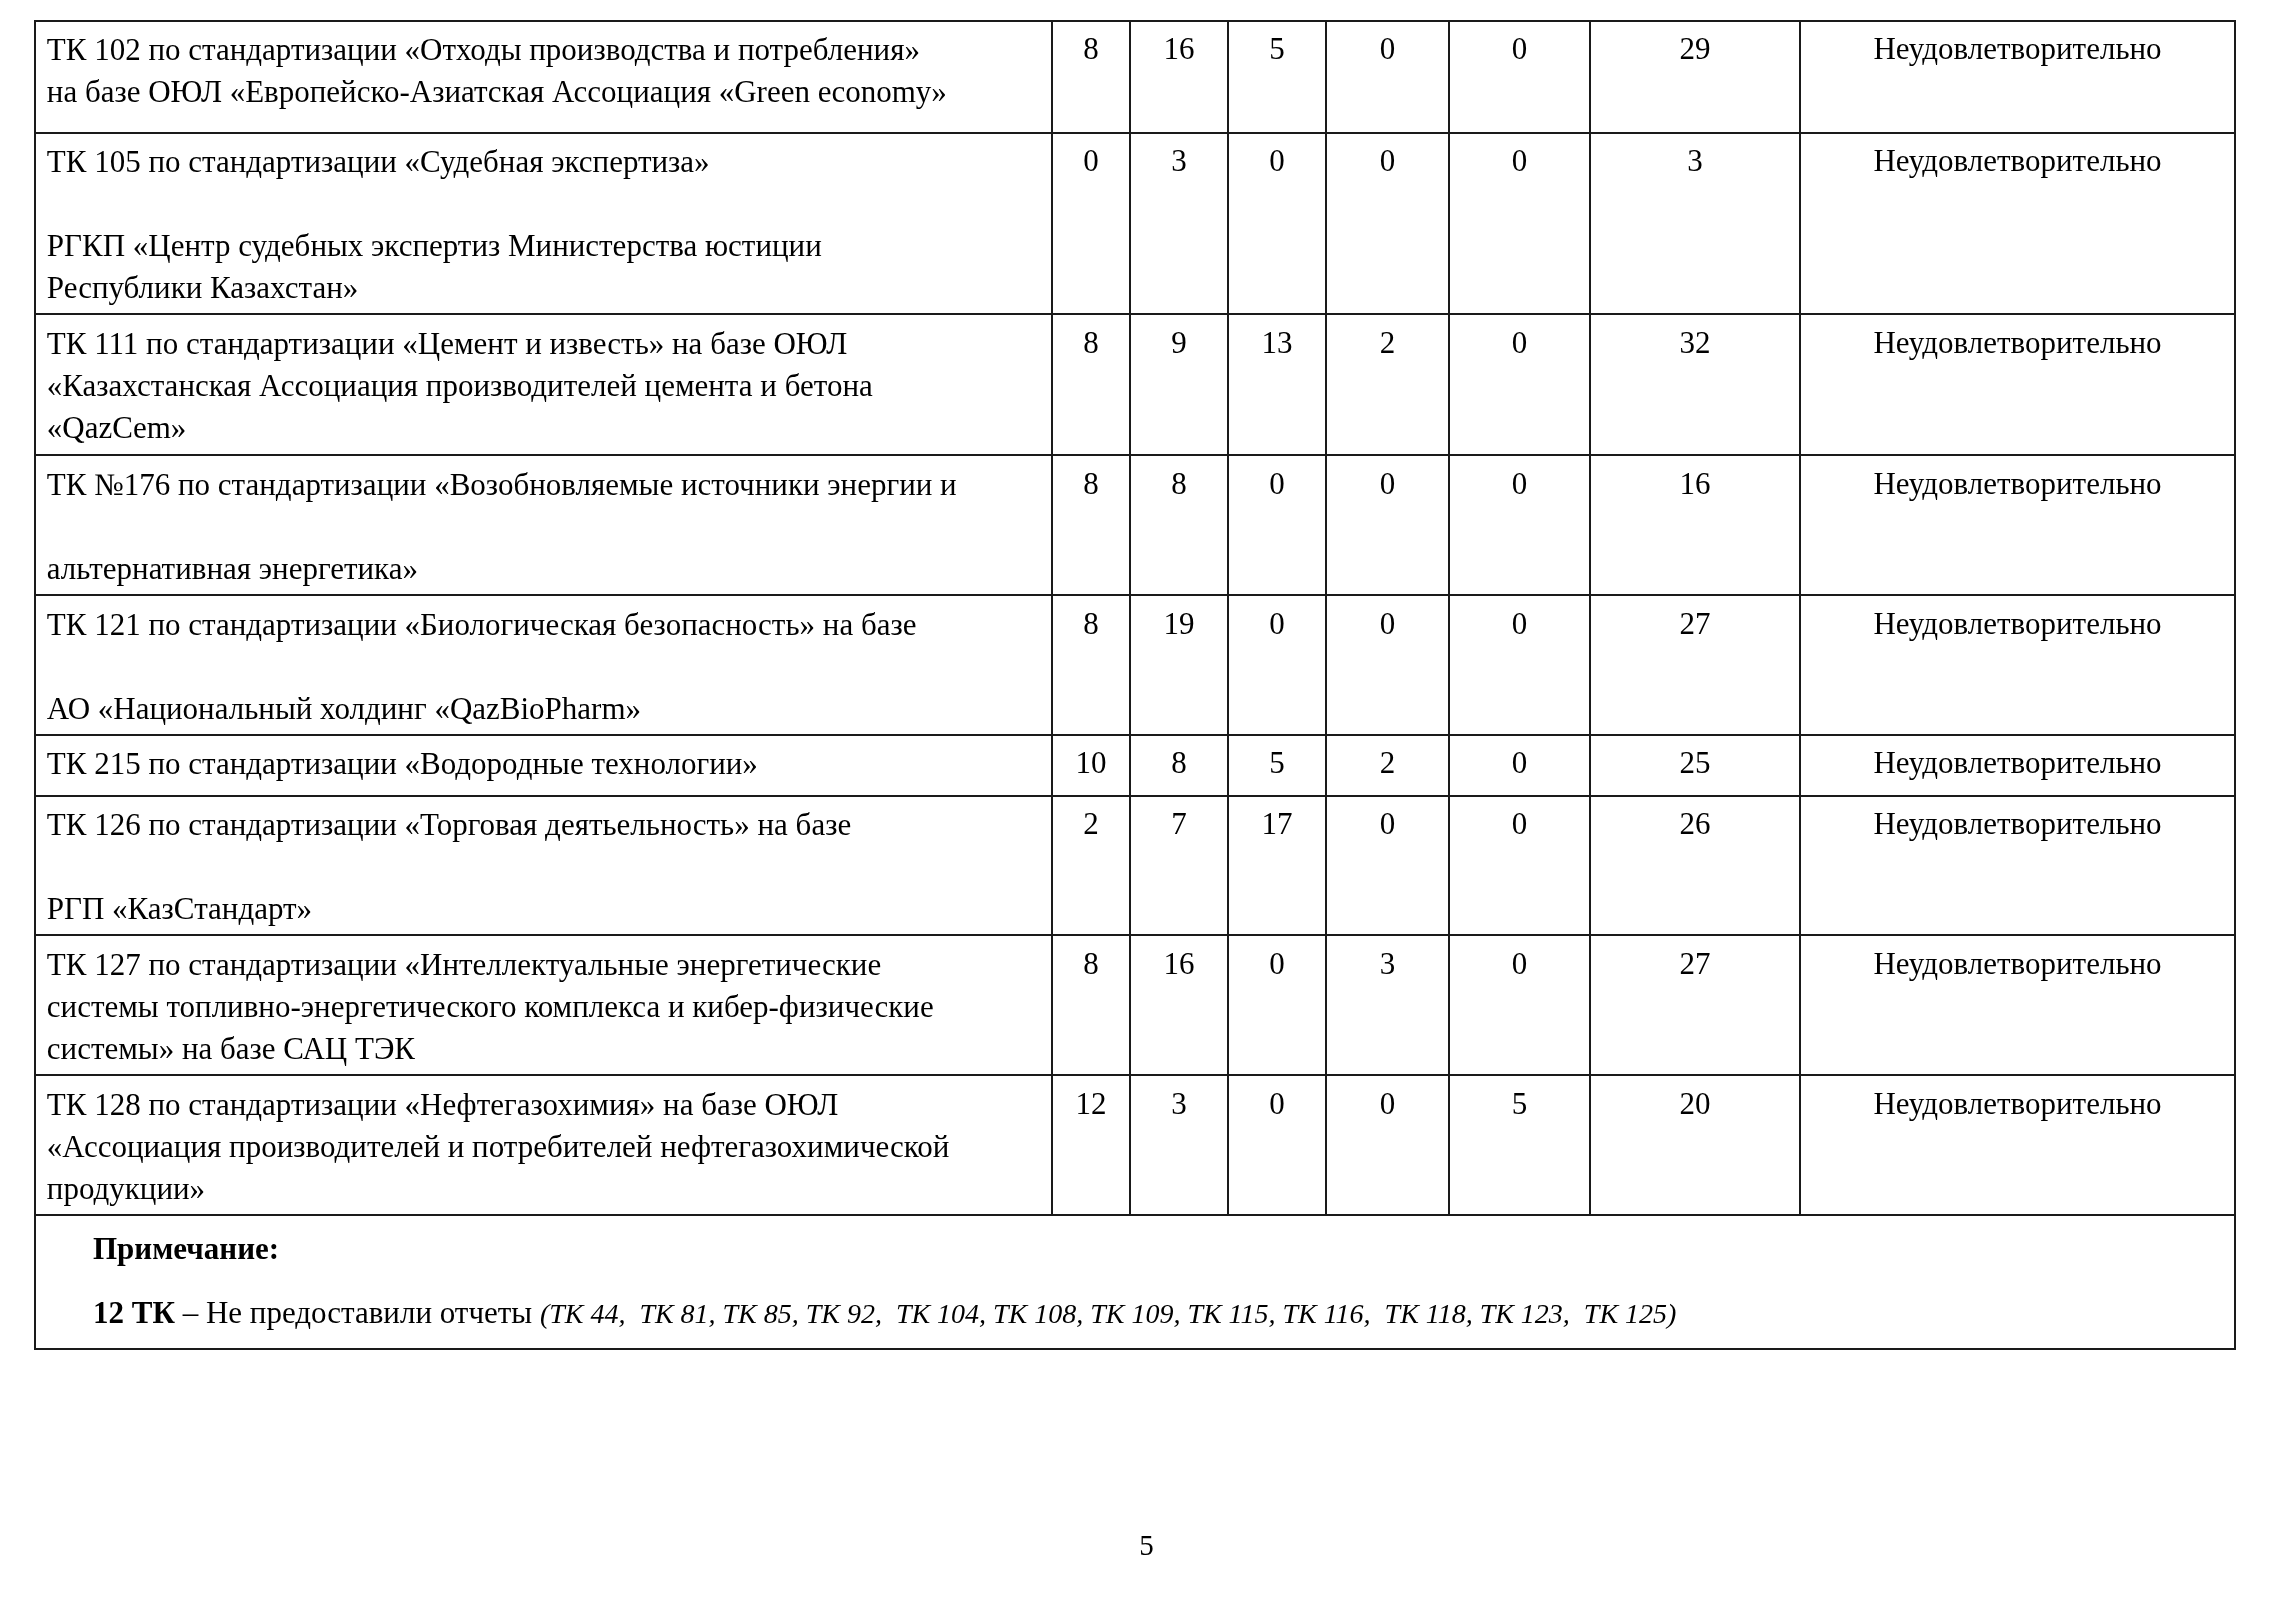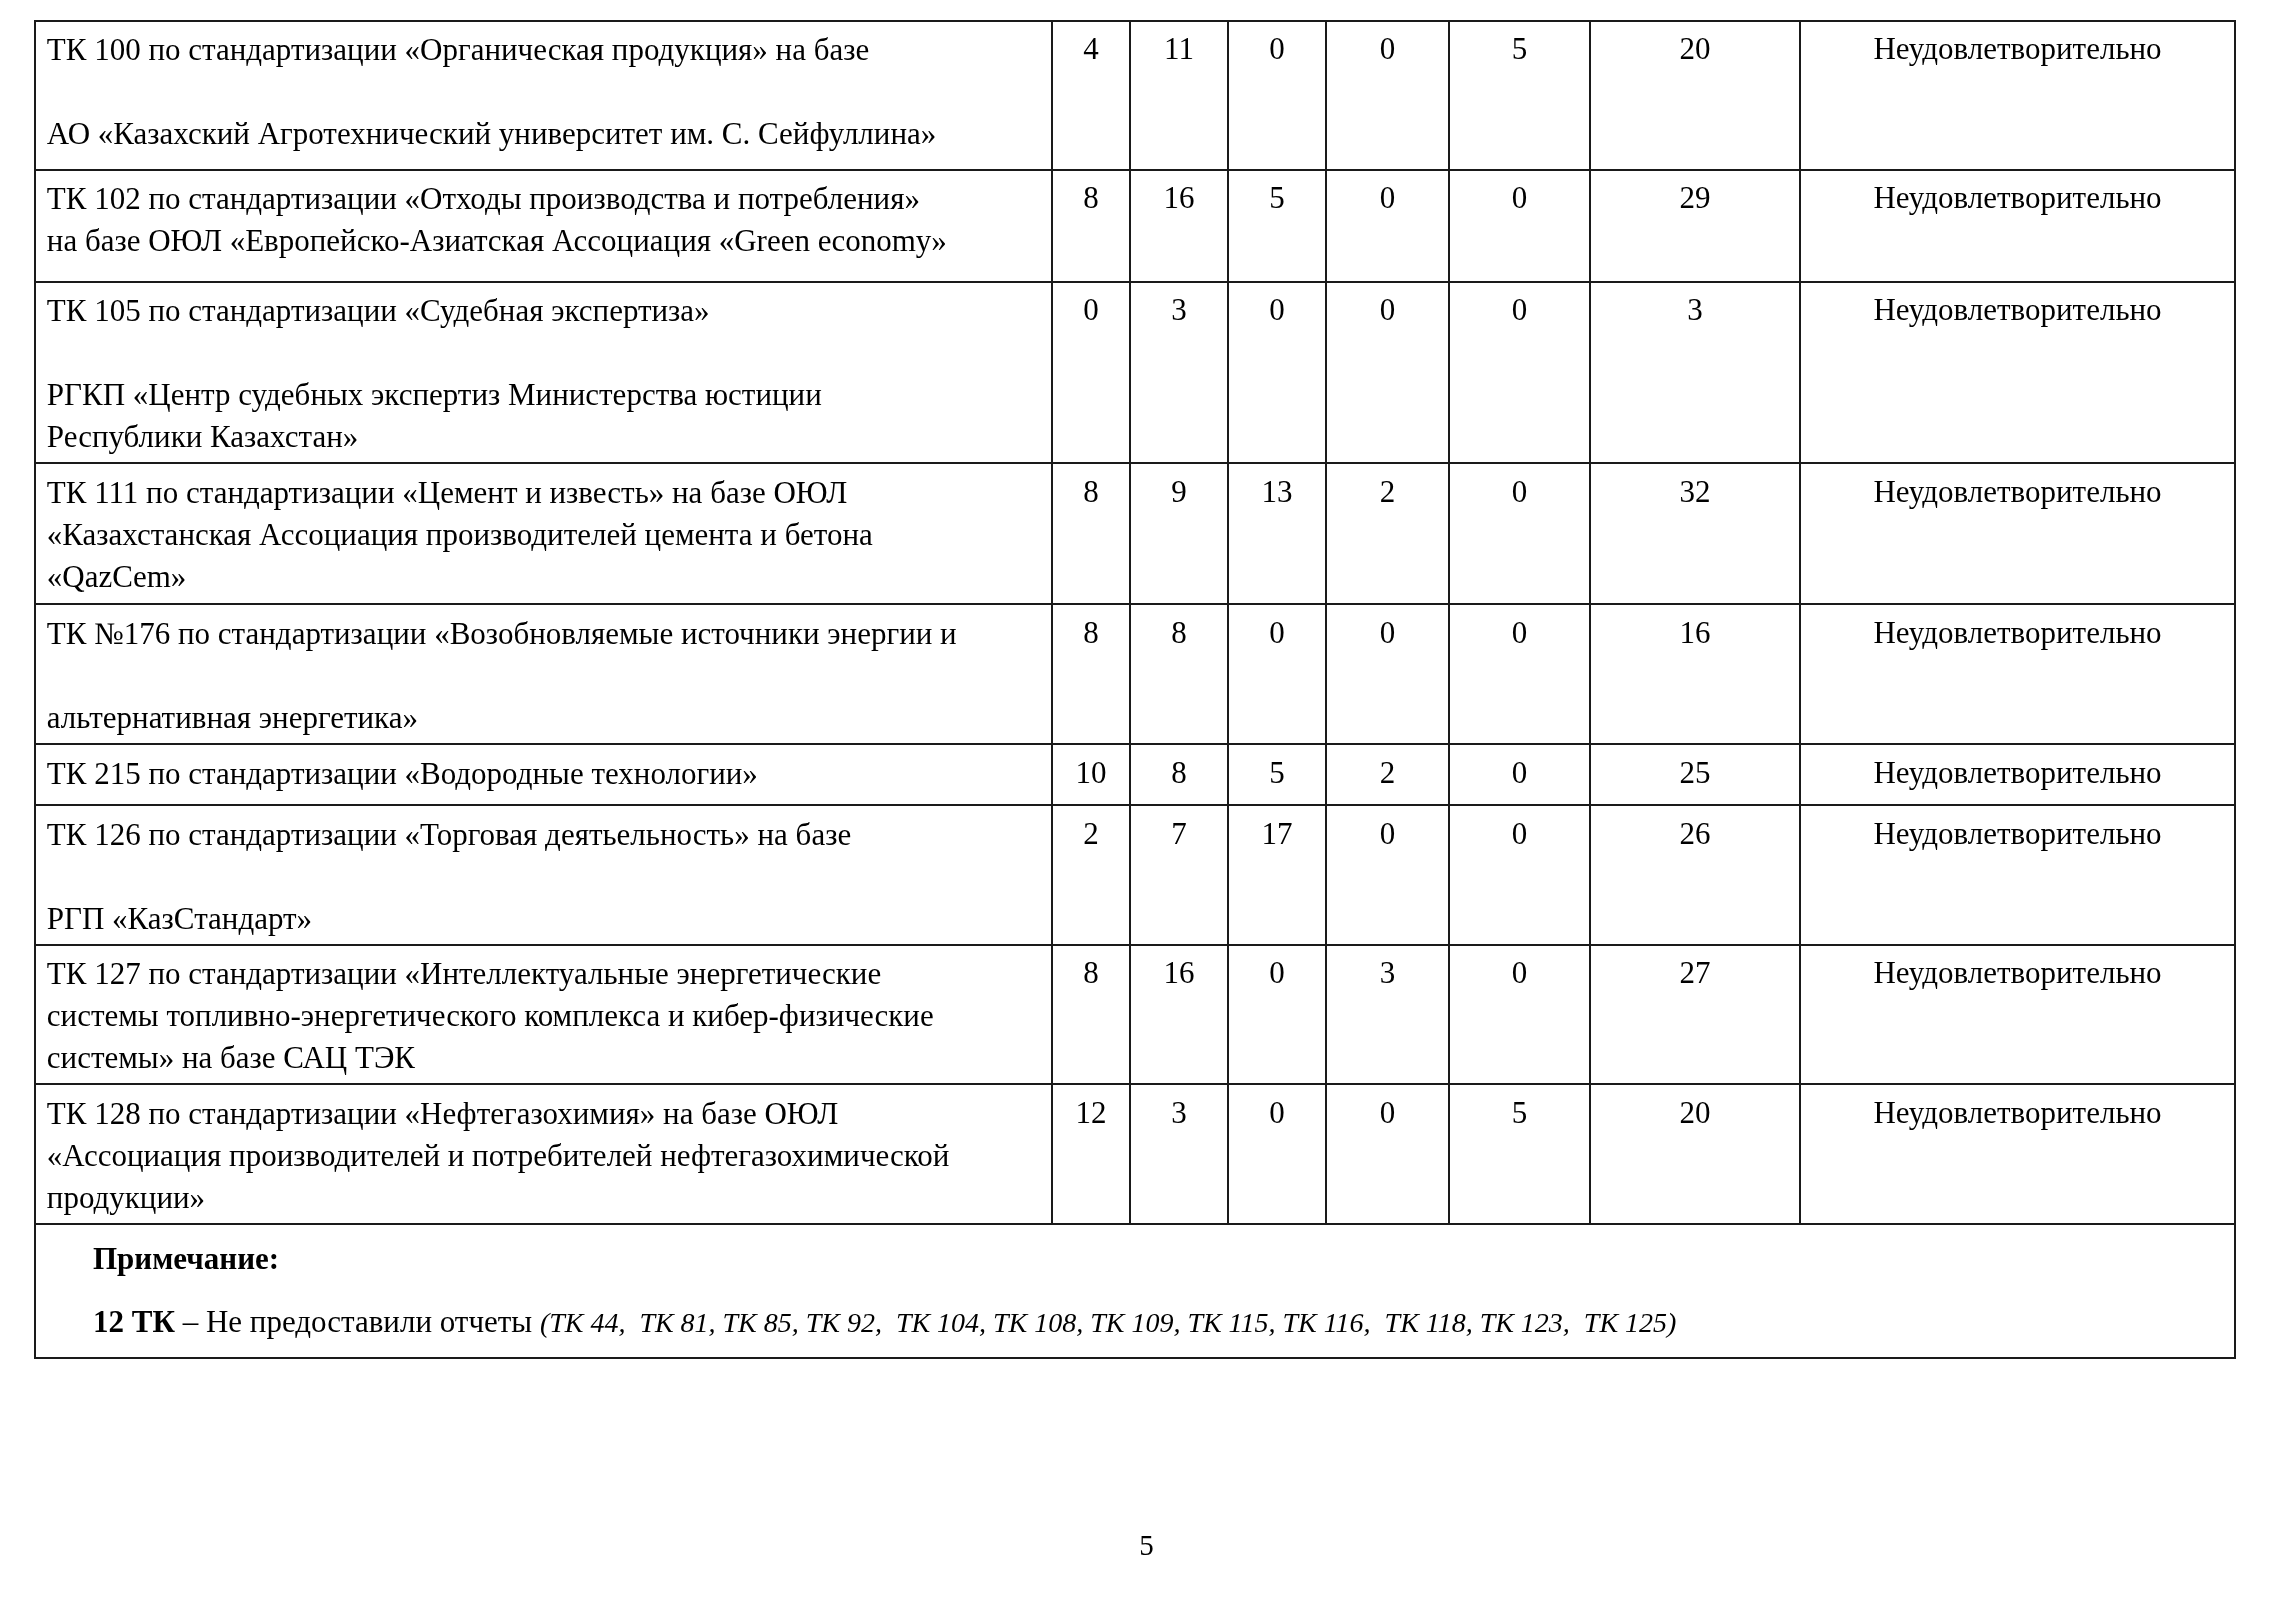--- a/index.html
+++ b/index.html
@@ -90,32 +90,20 @@
       <col style="width:1017px">
       <col style="width:78px">
       <col style="width:98px">
       <col style="width:98px">
       <col style="width:123px">
       <col style="width:141px">
       <col style="width:210px">
       <col style="width:435px">
     </colgroup>
     <tbody>
-      <tr style="height:149px">
-        <td class="desc">ТК 100 по стандартизации «Органическая продукция» на базе
-
-АО «Казахский Агротехнический университет им. С. Сейфуллина»</td>
-        <td class="num">4</td>
-        <td class="num">11</td>
-        <td class="num">0</td>
-        <td class="num">0</td>
-        <td class="num">5</td>
-        <td class="num">20</td>
-        <td class="eval">Неудовлетворительно</td>
-      </tr>
       <tr style="height:112px">
         <td class="desc">ТК 102 по стандартизации «Отходы производства и потребления»
 на базе ОЮЛ «Европейско-Азиатская Ассоциация «Green economy»</td>
         <td class="num">8</td>
         <td class="num">16</td>
         <td class="num">5</td>
         <td class="num">0</td>
         <td class="num">0</td>
         <td class="num">29</td>
         <td class="eval">Неудовлетворительно</td>
@@ -148,20 +136,32 @@
       <tr style="height:129px">
         <td class="desc">ТК №176 по стандартизации «Возобновляемые источники энергии и
 
 альтернативная энергетика»</td>
         <td class="num">8</td>
         <td class="num">8</td>
         <td class="num">0</td>
         <td class="num">0</td>
         <td class="num">0</td>
         <td class="num">16</td>
+        <td class="eval">Неудовлетворительно</td>
+      </tr>
+      <tr style="height:127px">
+        <td class="desc">ТК 121 по стандартизации «Биологическая безопасность» на базе
+
+АО «Национальный холдинг «QazBioPharm»</td>
+        <td class="num">8</td>
+        <td class="num">19</td>
+        <td class="num">0</td>
+        <td class="num">0</td>
+        <td class="num">0</td>
+        <td class="num">27</td>
         <td class="eval">Неудовлетворительно</td>
       </tr>
       <tr style="height:61px">
         <td class="desc">ТК 215 по стандартизации «Водородные технологии»</td>
         <td class="num">10</td>
         <td class="num">8</td>
         <td class="num">5</td>
         <td class="num">2</td>
         <td class="num">0</td>
         <td class="num">25</td>

